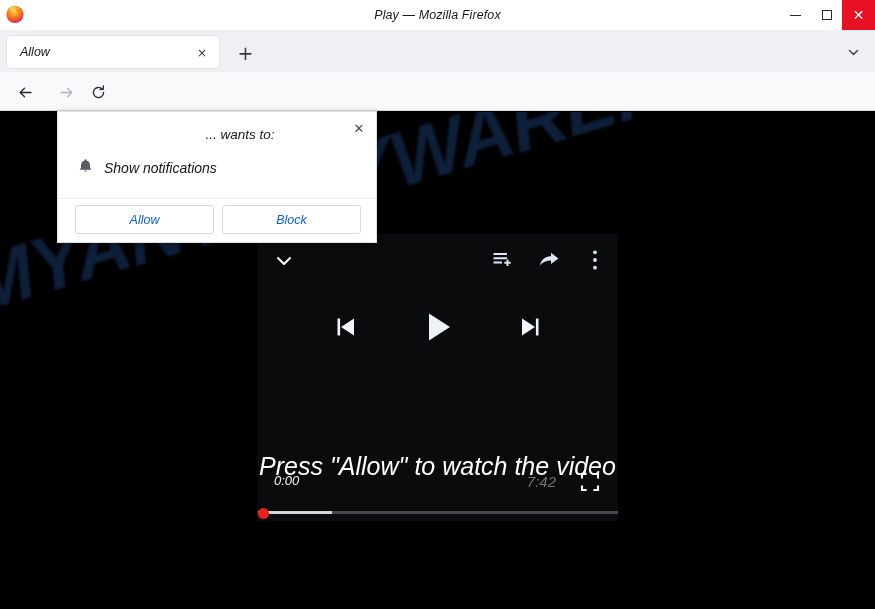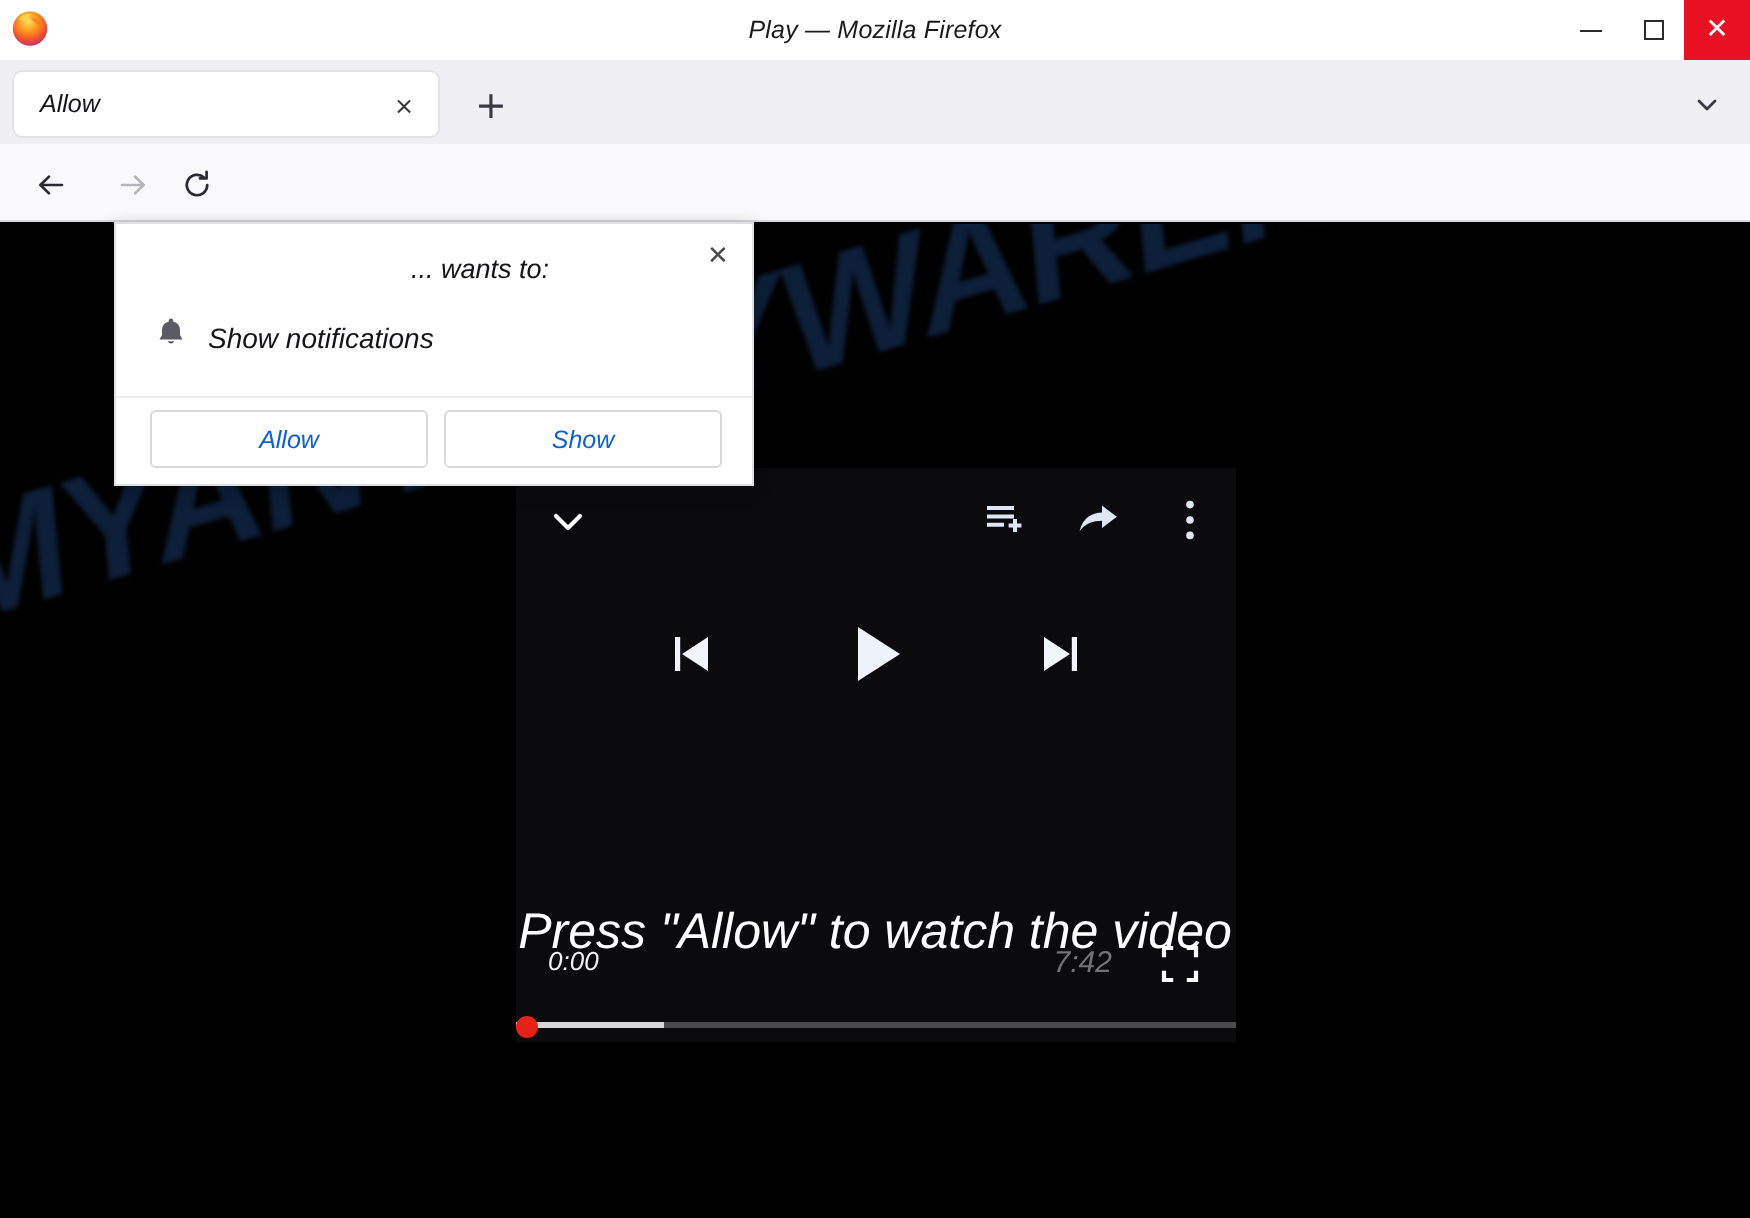--- a/index.html
+++ b/index.html
@@ -528,17 +528,17 @@
         <svg width="15" height="16" viewBox="0 0 15 16">
           <path d="M7.5 1.2 a1.1 1.1 0 0 1 1.1 1.1 v0.5 a4.5 4.5 0 0 1 3.4 4.3 v2.4 l1.3 2.2 H1.7 L3 9.5 V7.1 a4.5 4.5 0 0 1 3.4 -4.3 V2.3 A1.1 1.1 0 0 1 7.5 1.2 Z" fill="#5b5b66"></path>
           <path d="M5.9 12.6 a1.7 1.7 0 0 0 3.2 0 Z" fill="#5b5b66"></path>
         </svg>
       </span>
       <span class="popup-perm-label">Show notifications</span>
     </div>
     <div class="popup-sep"></div>
     <div class="popup-actions">
       <div class="popup-btn">Allow</div>
-      <div class="popup-btn">Show</div>
+      <div class="popup-btn">Block</div>
     </div>
   </div>
 
 </div>
 
 </body></html>

